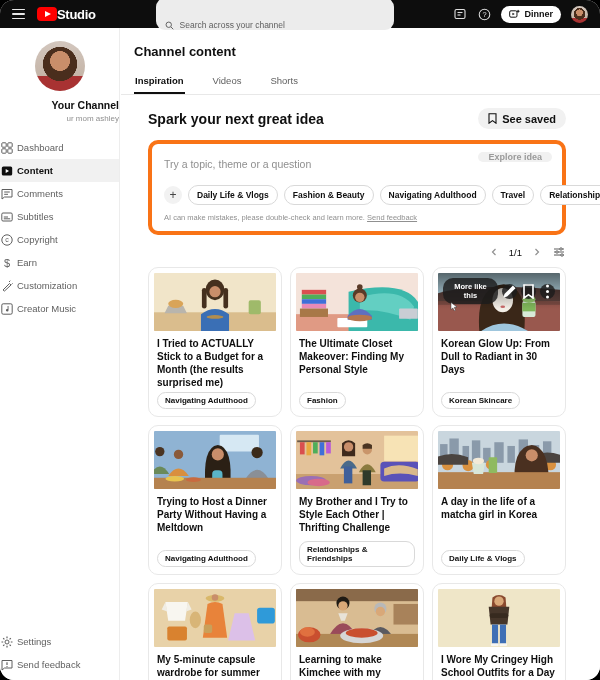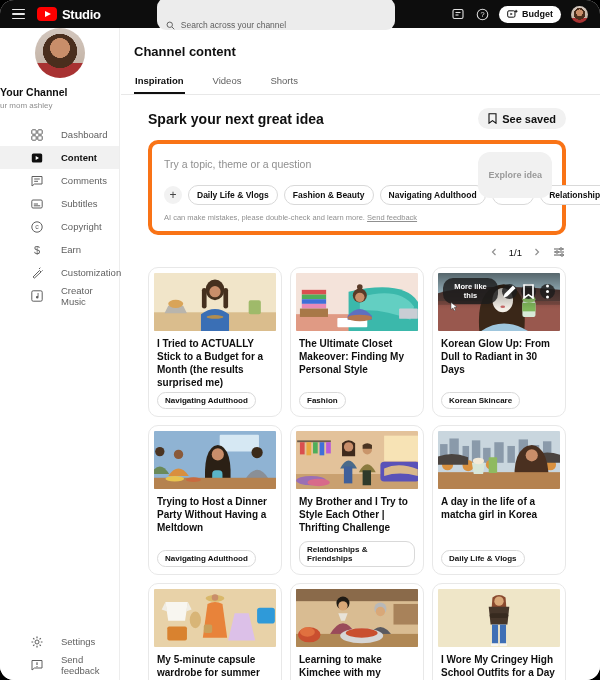--- a/index.html
+++ b/index.html
@@ -5,21 +5,21 @@
   * { box-sizing: border-box; margin: 0; padding: 0; }
   html,body { width:600px; height:680px; }
   body { background:#000; font-family:"Liberation Sans","DejaVu Sans",sans-serif; }
   .app { position:relative; width:600px; height:680px; border-radius:14px; overflow:hidden; background:#fff; }
 
   
   .topbar { position:absolute; top:0; left:0; right:0; height:28px; background:#0d0d0d;
             display:flex; align-items:center; padding:0 12px; z-index:5; }
   .hamburger { width:13px; display:flex; flex-direction:column; gap:3px; cursor:pointer; margin-right:12px; }
   .hamburger span { height:1.4px; background:#e8e8e8; border-radius:1px; }
-  .brand { display:flex; align-items:center; gap:5px; }
+  .brand { display:flex; align-items:center; }
   .yt-logo { width:20px; height:14px; background:#ff0000; border-radius:4px; position:relative; }
   .yt-logo::after { content:""; position:absolute; left:8px; top:4px; border-left:6px solid #fff;
                     border-top:3.5px solid transparent; border-bottom:3.5px solid transparent; }
   .brand-name { color:#fff; font-size:13px; font-weight:700; letter-spacing:-0.3px; }
   .search-wrap { flex:1; display:flex; justify-content:center; }
   .search-box { width:238px; height:32px; background:#ececec; border-radius:9px;
                 display:flex; align-items:flex-end; gap:6px; padding:0 9px; }
   .search-box svg { flex:none; }
   .search-box input { border:none; outline:none; background:transparent; width:100%;
                       font-size:8.5px; color:#444; font-family:inherit; }
@@ -34,26 +34,26 @@
     background:
       radial-gradient(circle at 50% 40%, #c98e6a 25%, rgba(0,0,0,0) 26%),
       radial-gradient(circle at 50% 46%, #4a2e1d 46%, rgba(0,0,0,0) 47%),
       linear-gradient(rgba(0,0,0,0) 71%, #a83232 71%),
       linear-gradient(#d3c7be, #bfae9f);
   }
 
   
   .sidebar { position:absolute; top:28px; left:0; bottom:0; width:120px; background:#fff;
              border-right:1px solid #ededed; }
-  .channel-box { text-align:left; }
+  .channel-box { text-align:right; padding-top:13px; }
   .avatar-lg { width:50px; height:50px; border-radius:50%; margin:0 auto 8px; }
   .channel-name { font-size:10.5px; font-weight:700; color:#0f0f0f; }
   .channel-handle { font-size:8px; color:#8f8f8f; margin-top:3px; }
   .nav { margin-top:13px; }
-  .nav-item { display:flex; align-items:center; gap:18px; height:23px; padding-left:30px;
+  .nav-item { display:flex; align-items:center; gap:4px; height:23px; padding-left:0;
               font-size:9.5px; color:#5f5f5f; cursor:pointer; }
   .nav-item.active { background:#f1f1f1; color:#0f0f0f; font-weight:700; }
   .nav-ico { width:13px; height:13px; flex:none; display:flex; align-items:center; justify-content:center; }
   .sidebar-footer { position:absolute; bottom:4px; left:0; right:0; }
 
   
   .main { position:absolute; top:28px; left:121px; right:0; bottom:0; background:#fff; overflow:hidden; }
   .page-title { font-size:13px; font-weight:700; color:#0f0f0f; padding:16px 0 0 13px; }
   .tabs { display:flex; padding-left:13px; margin-top:11px; border-bottom:1px solid #e8e8e8; }
   .tab { margin-right:27px; padding:5px 1px 6px; font-size:9.5px; color:#606060; cursor:pointer;
@@ -63,21 +63,21 @@
   .spark-row { display:flex; align-items:center; justify-content:space-between; margin:13px 34px 0 27px; }
   .spark-heading { font-size:14px; font-weight:700; color:#0f0f0f; }
   .see-saved { display:flex; align-items:center; gap:5px; background:#f1f1f1; border:none; cursor:pointer;
                border-radius:11px; height:21px; padding:0 10px; font-size:11px; font-weight:700; color:#0f0f0f; }
 
   .prompt-card { margin:11px 34px 0 27px; border:4px solid #f97316; border-radius:10px;
                  padding:10px 12px 9px; position:relative; background:#fff; }
   .prompt-input { border:none; outline:none; width:300px; font-size:10.5px; color:#333; font-family:inherit; }
   .prompt-input::placeholder { color:#8f8f8f; }
   .explore-btn { position:absolute; top:8px; right:10px; background:#f1f1f1; color:#9a9a9a; border:none;
-                 font-size:9px; font-weight:700; padding:18px 10px; border-radius:12px; cursor:default; }
+                 font-size:9px; font-weight:700; padding:0 10px; border-radius:12px; cursor:default; }
   .chip-row { display:flex; align-items:center; gap:6px; margin-top:13px; }
   .plus-btn { width:18px; height:18px; border-radius:50%; background:#f2f2f2; border:none; cursor:pointer;
               display:flex; align-items:center; justify-content:center; font-size:12px; color:#444; flex:none; }
   .chip { background:#fff; border:1px solid #d9d9d9; border-radius:10px; padding:4px 8px;
           font-size:8.5px; font-weight:700; color:#0f0f0f; white-space:nowrap; cursor:pointer; }
   .disclaimer { font-size:7.5px; color:#909090; margin-top:8px; }
   .disclaimer a { color:#909090; text-decoration:underline; cursor:pointer; }
 
   .pagination-row { display:flex; justify-content:flex-end; align-items:center; gap:9px;
                     margin:10px 34px 0 27px; }
@@ -141,21 +141,21 @@
             <text x="7" y="9.7" font-size="8" fill="#e0e0e0" text-anchor="middle" font-family="Liberation Sans,sans-serif">?</text>
           </svg>
       </div>
       <button class="create-btn">
         <svg width="11" height="10" viewBox="0 0 12 11">
             <rect x="0.7" y="2" width="8" height="7" rx="1.4" fill="none" stroke="#0f0f0f" stroke-width="1.1"></rect>
             <path d="M3.7 4.2 L6.3 5.5 L3.7 6.8 Z" fill="#0f0f0f"></path>
             <line x1="10" y1="1" x2="10" y2="4" stroke="#0f0f0f" stroke-width="1.1"></line>
             <line x1="8.5" y1="2.5" x2="11.5" y2="2.5" stroke="#0f0f0f" stroke-width="1.1"></line>
           </svg>
-        <span class="lbl">Budget</span>
+        <span class="lbl">Dinner</span>
       </button>
       <div class="avatar-sm avatar-face"></div>
     </div>
   </header>
 
   <nav class="sidebar">
     <div class="channel-box">
       <div class="avatar-lg avatar-face"></div>
       <div class="channel-name">Your Channel</div>
       <div class="channel-handle">ur mom ashley</div>

